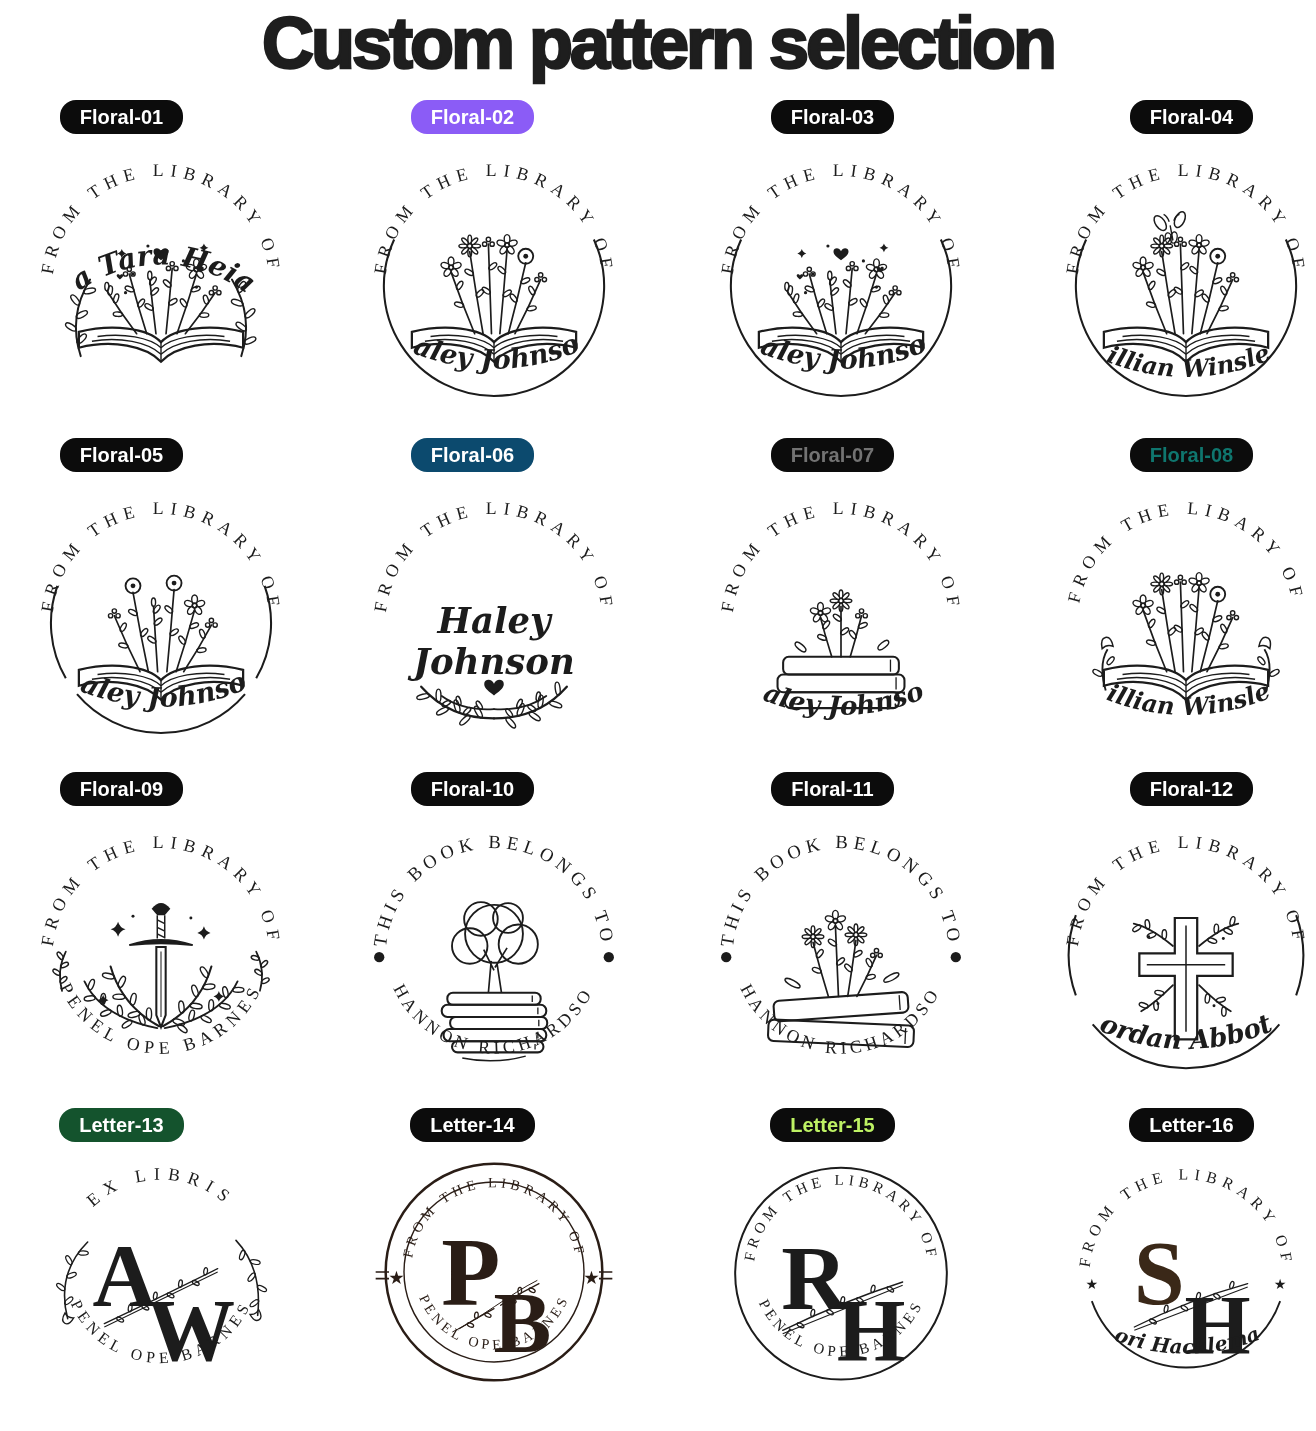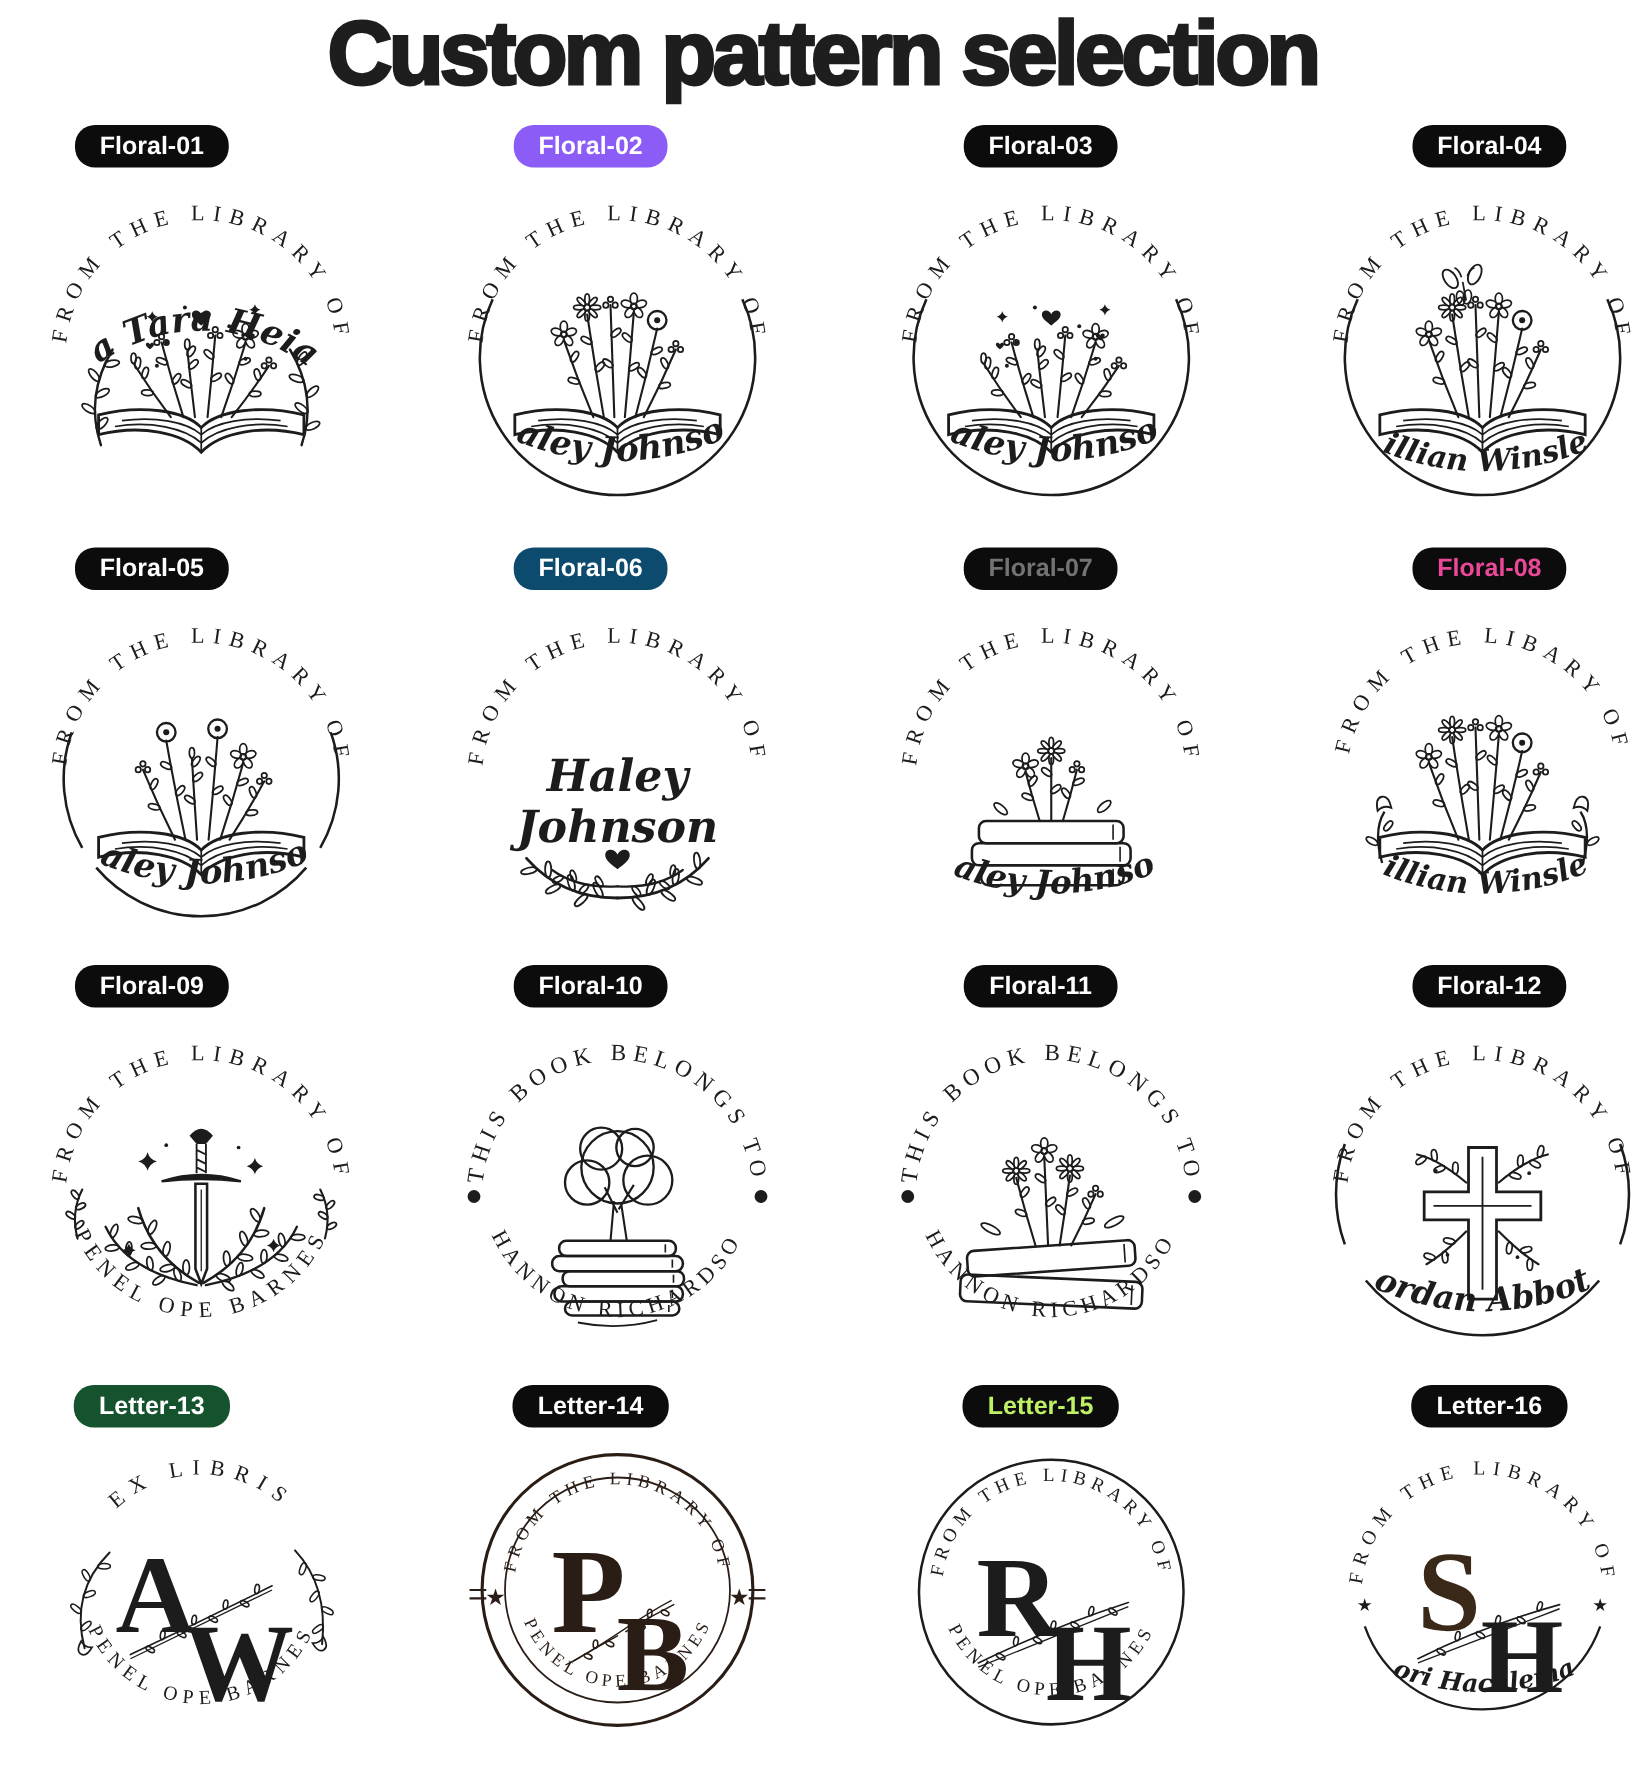--- a/index.html
+++ b/index.html
@@ -421,21 +421,21 @@
             <circle cx="168" cy="154" r="2.3" stroke="#1c1c1c" stroke-width="1.5" fill="none"></circle>
             <circle cx="176" cy="154" r="2.3" stroke="#1c1c1c" stroke-width="1.5" fill="none"></circle>
             <ellipse cx="0" cy="-7" rx="3" ry="7" transform="translate(112 192) rotate(-50)" stroke="#1c1c1c" stroke-width="1.5" fill="none"></ellipse>
             <ellipse cx="0" cy="-7" rx="3" ry="7" transform="translate(190 190) rotate(50)" stroke="#1c1c1c" stroke-width="1.5" fill="none"></ellipse>
             <path id="na6" d="M 58 241 A 230 230 0 0 0 242 241" fill="none"></path>
             <text font-size="28" fill="#1c1c1c" font-style="italic" font-weight="700" font-family="&quot;DejaVu Serif&quot;,serif"><textPath href="#na6" startOffset="50%" text-anchor="middle">Haley Johnson</textPath></text>
           </g>
         </svg>
       </div>
       <div class="cell">
-        <div class="pill" style="background: rgb(12, 12, 12); color: #ec4899; transform: translateX(40px);">Floral-08</div>
+        <div class="pill" style="background: rgb(12, 12, 12); color: #0f766e; transform: translateX(40px);">Floral-08</div>
         <svg viewBox="0 0 300 300" width="280" height="280" style="transform: translateX(34px);">
           <g>
             <path id="ta7" d="M 40 198 A 116 116 0 1 1 260 198" fill="none"></path>
             <text font-size="19" fill="#1c1c1c" font-family="&quot;Liberation Serif&quot;,serif" letter-spacing="7"><textPath href="#ta7" startOffset="50%" text-anchor="middle">FROM THE LIBARY OF</textPath></text>
             <path d="M150 244 C134 227 98 220 62 229 L62 212 C98 203 136 208 150 223 C164 208 202 203 238 212 L238 229 C202 220 166 227 150 244 Z" stroke="#1c1c1c" stroke-width="2.4" fill="#fff"></path>
             <path d="M150 236 C136 223 106 217 76 222 M150 229 C138 218 110 213 82 217 M150 236 C164 223 194 217 224 222 M150 229 C162 218 190 213 218 217" stroke="#1c1c1c" stroke-width="1.5" fill="none"></path>
             <path d="M150 223 L150 244" stroke="#1c1c1c" stroke-width="1.5" fill="none"></path>
             <path d="M129.3 214 Q115.5 181 104 148" stroke="#1c1c1c" stroke-width="1.8" fill="none" stroke-linecap="round"></path>
             <ellipse cx="0" cy="-5" rx="2.4" ry="5" transform="translate(117.34575000000001 184.30000000000004) rotate(-73.14737648533003)" stroke="#1c1c1c" stroke-width="1.5" fill="none"></ellipse>
             <ellipse cx="0" cy="-5" rx="2.4" ry="5" transform="translate(110.62031999999999 166.48000000000002) rotate(31.796384831674843)" stroke="#1c1c1c" stroke-width="1.5" fill="none"></ellipse>

